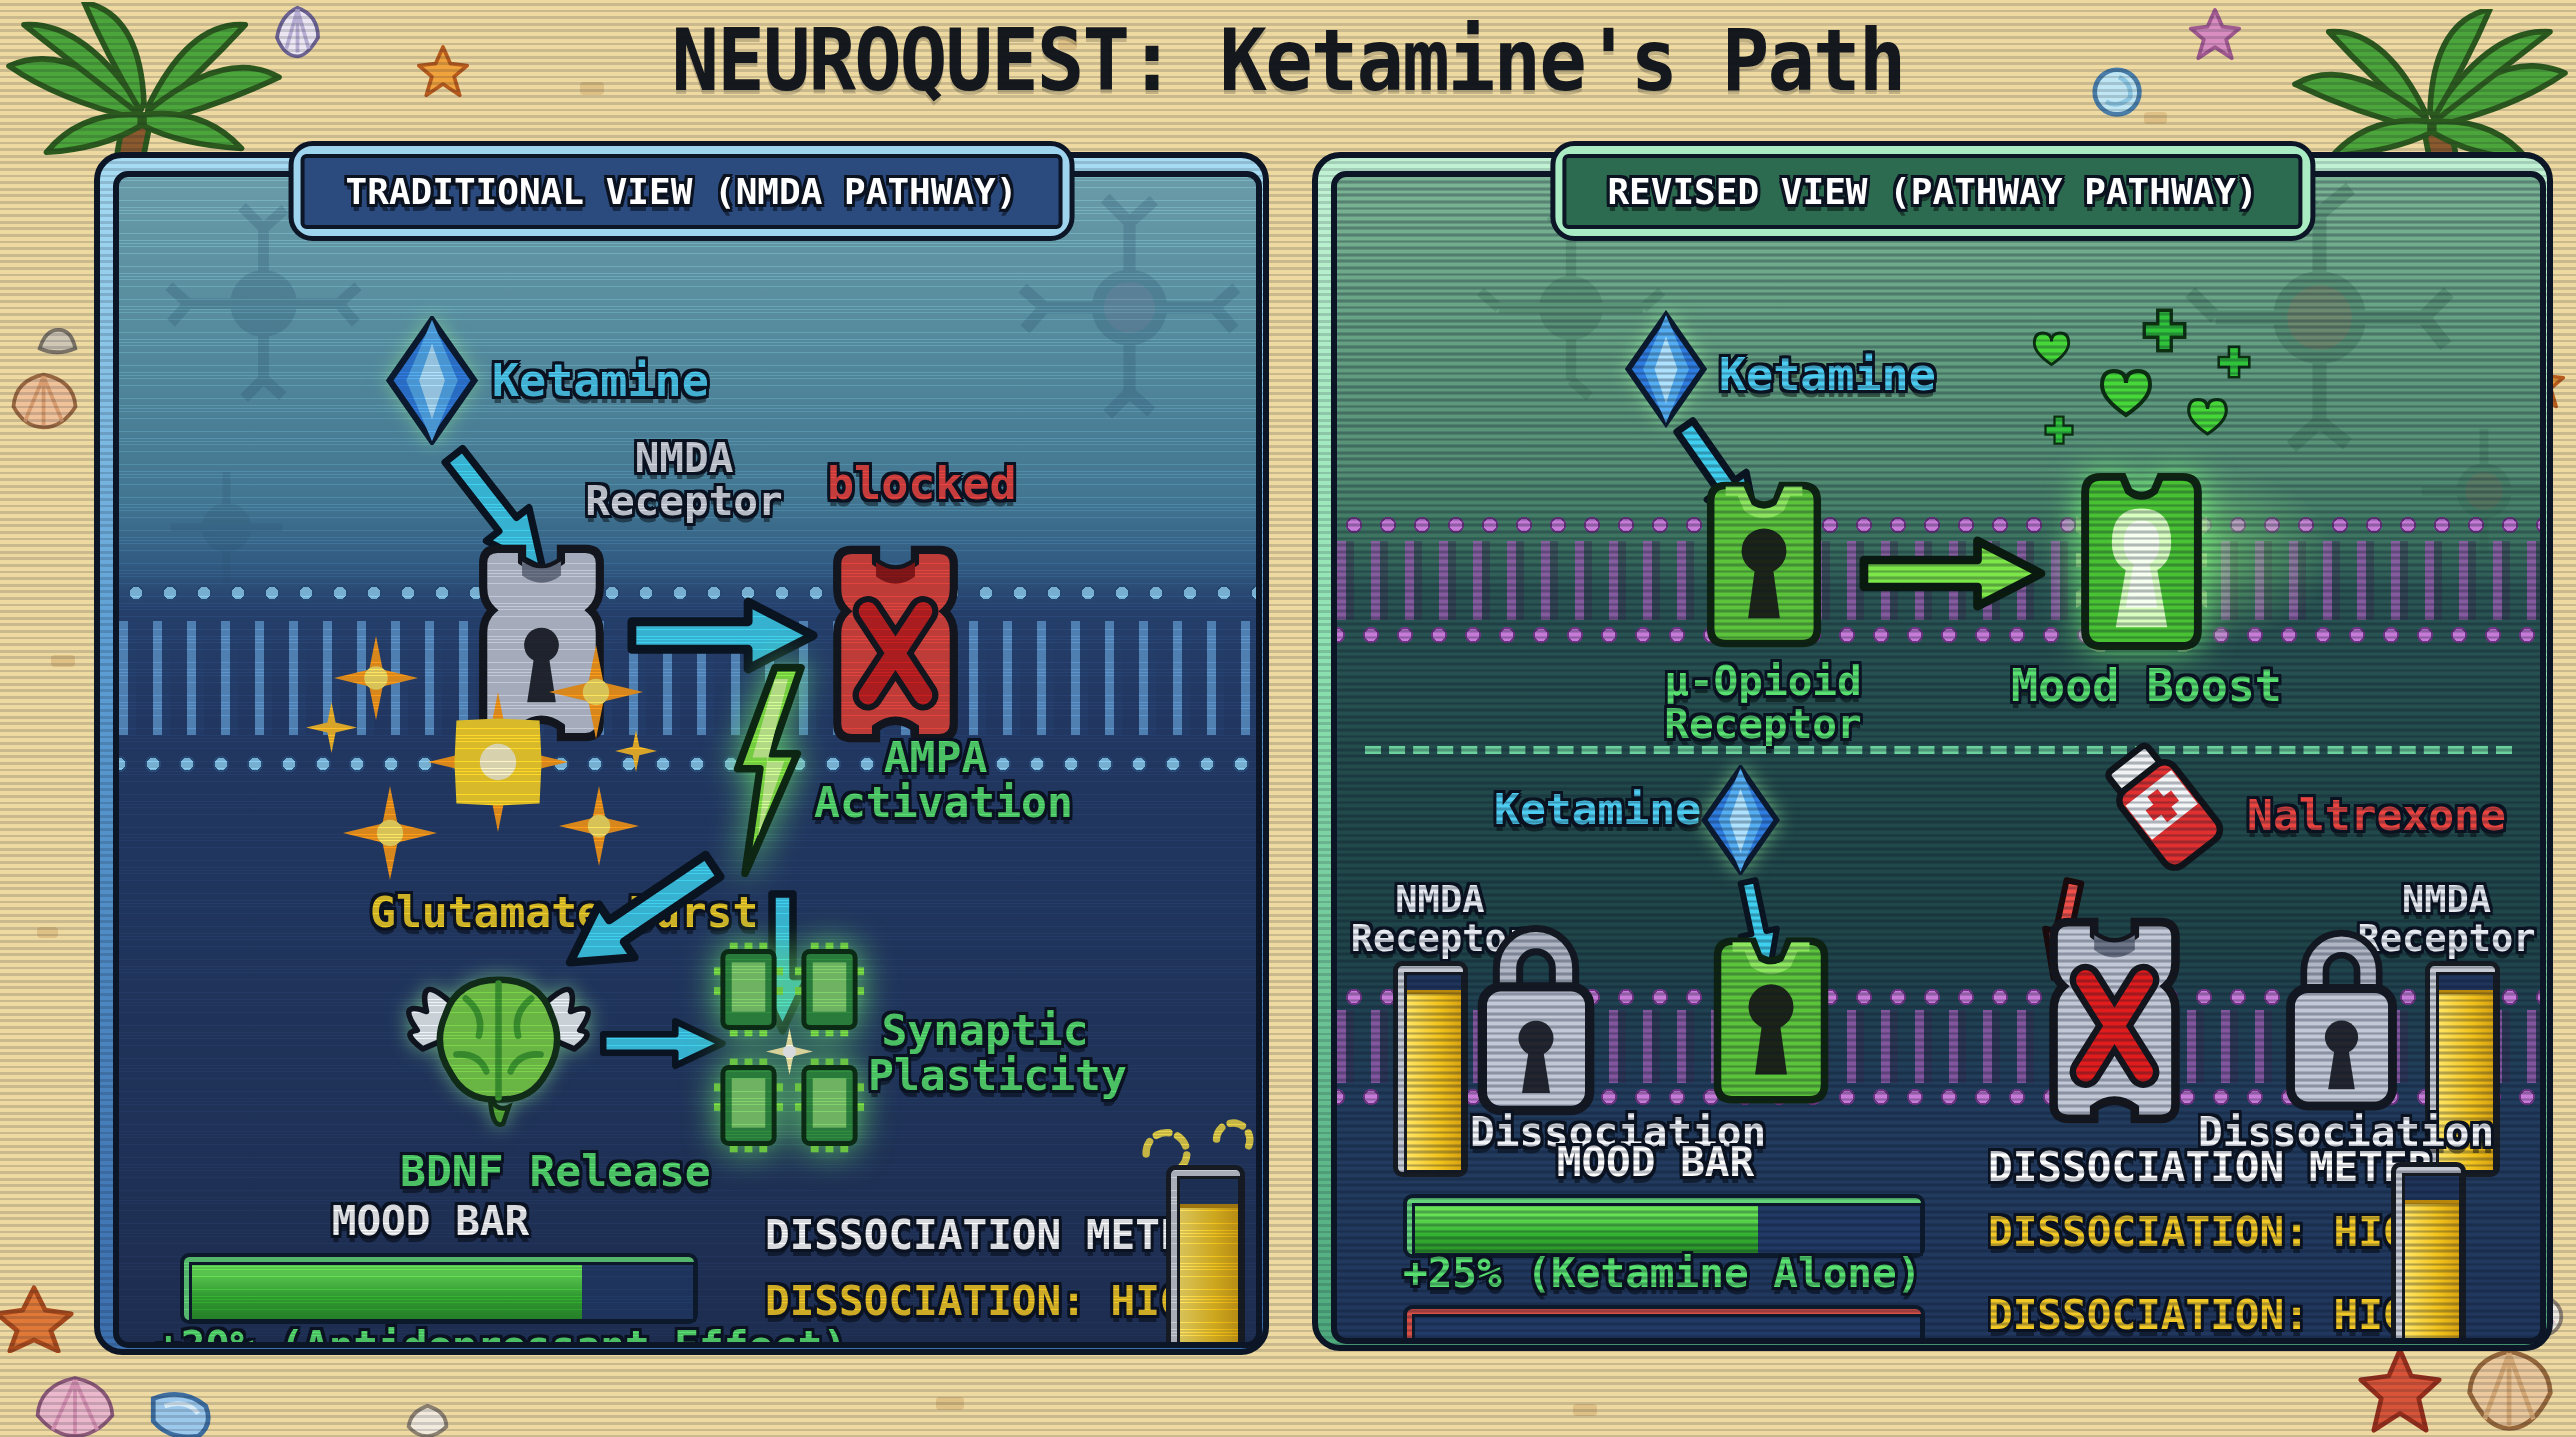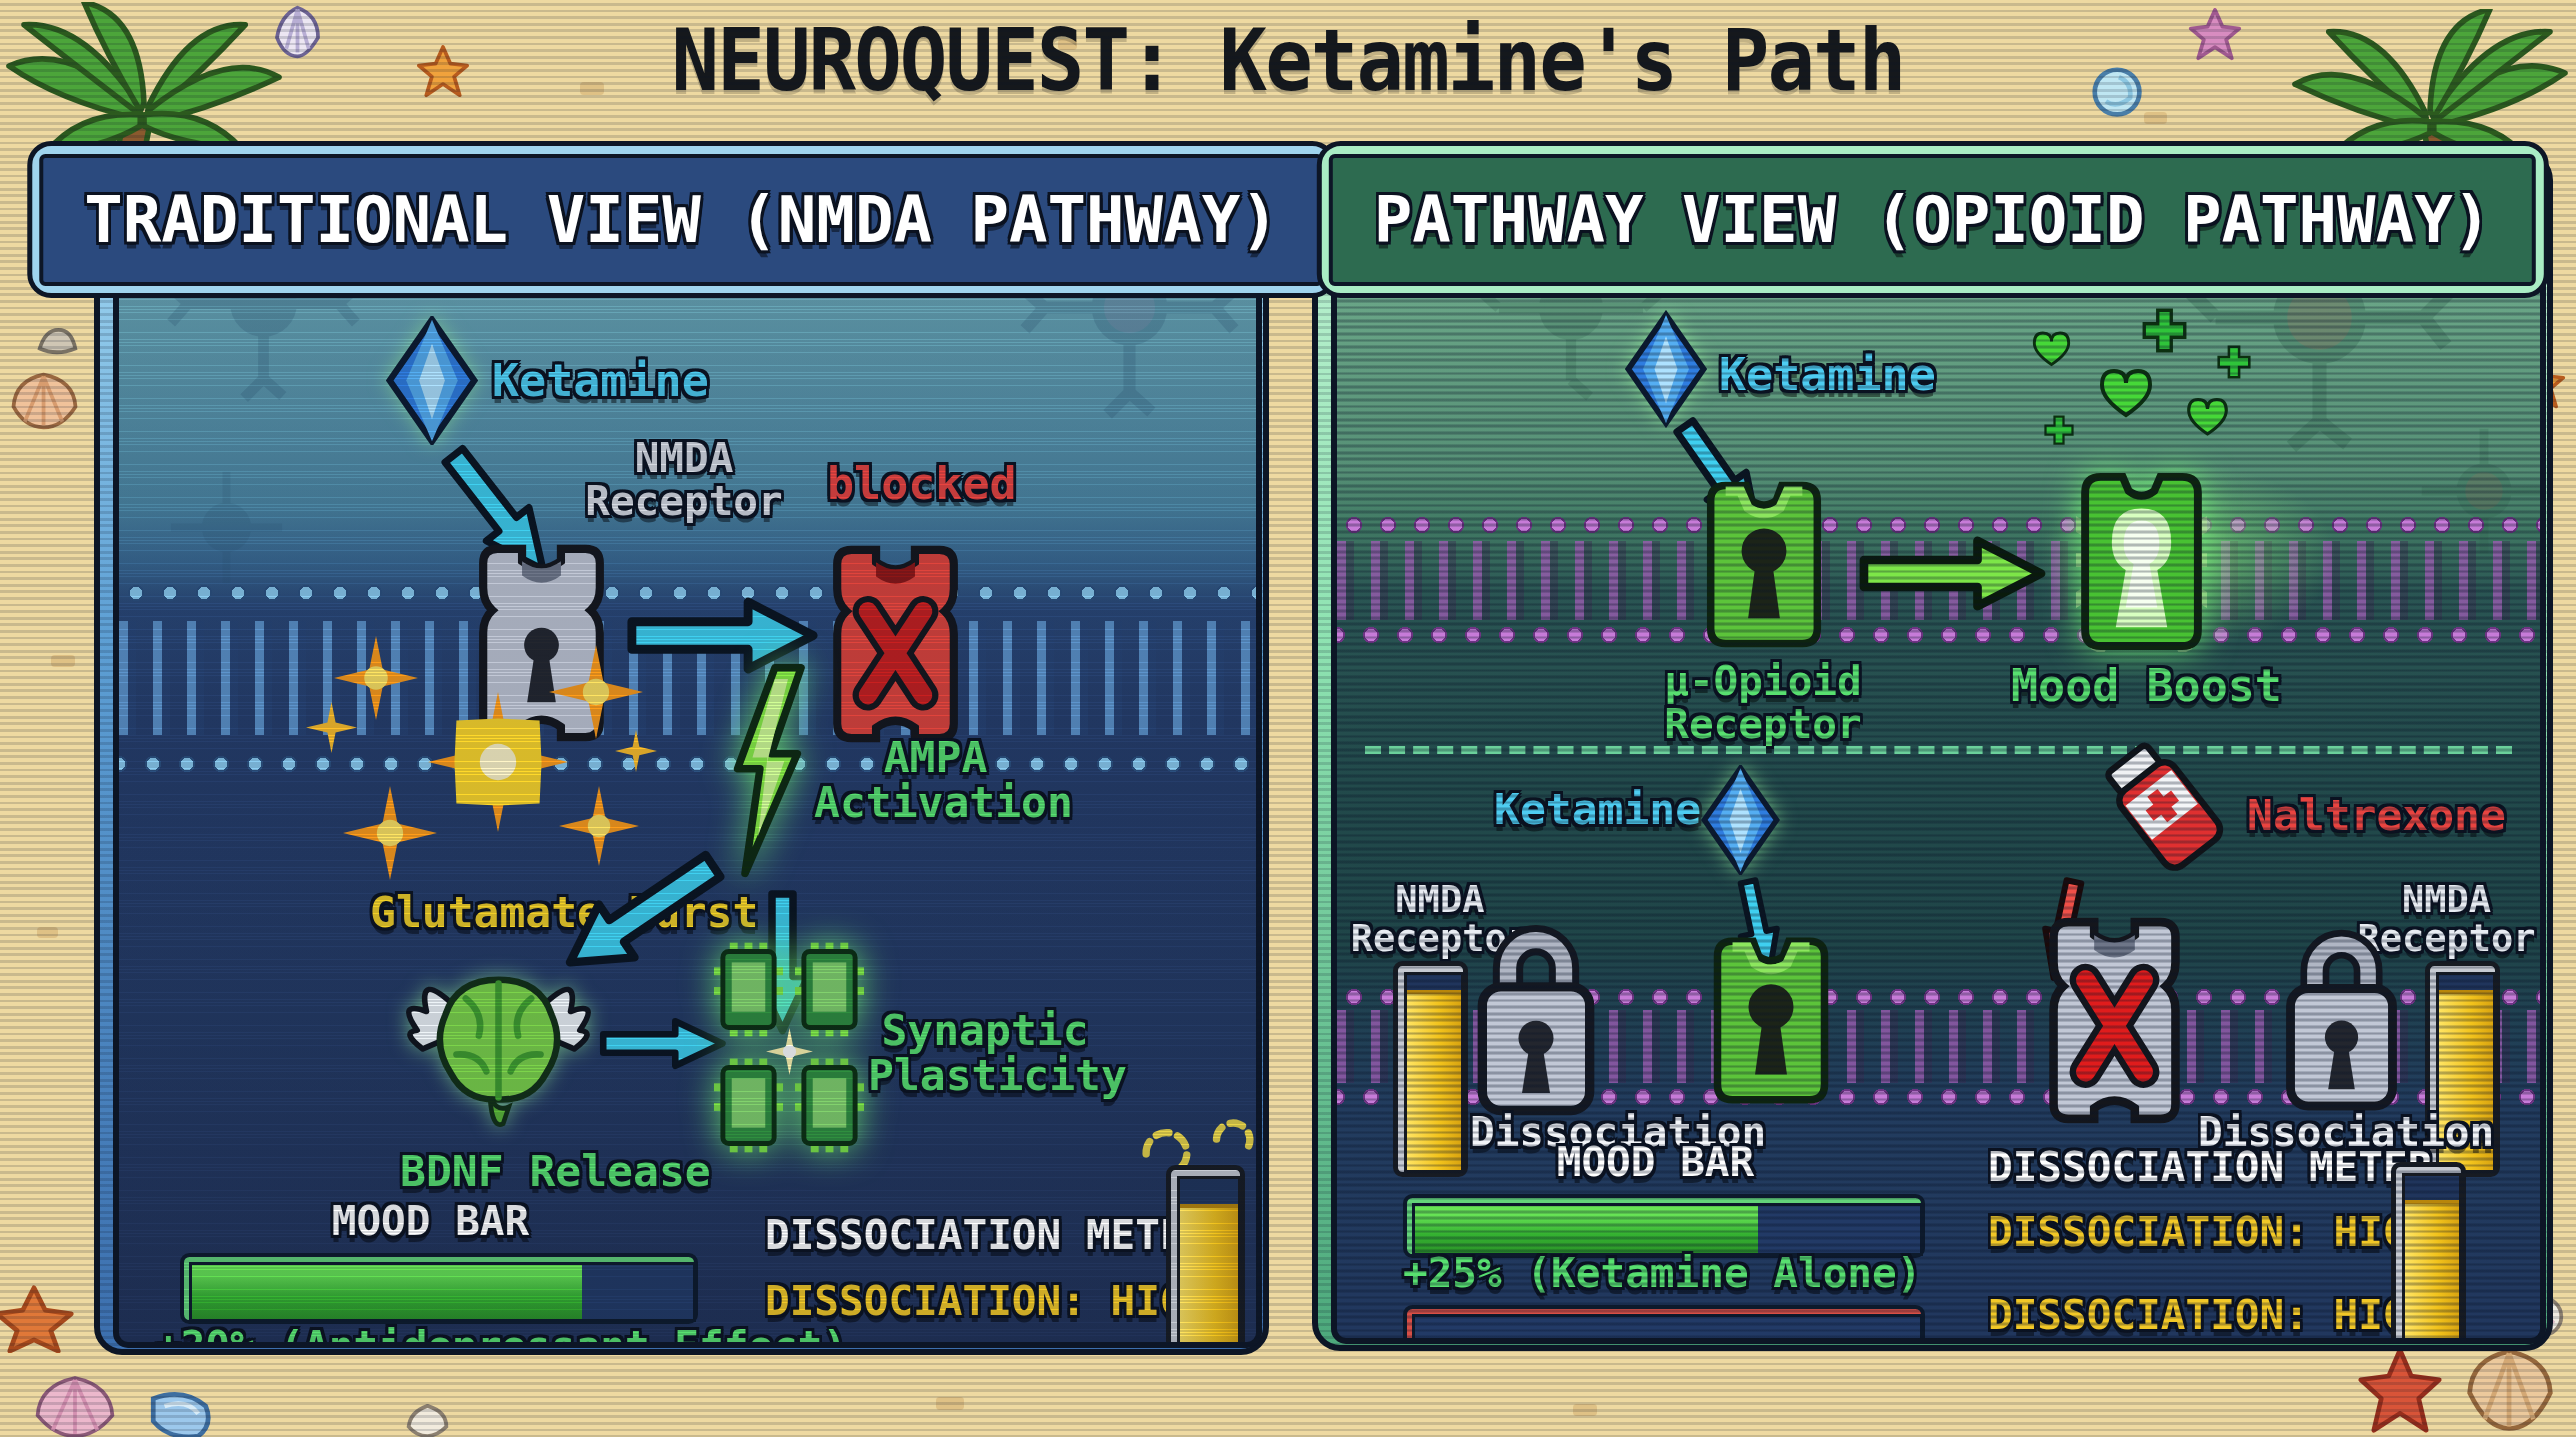--- a/index.html
+++ b/index.html
@@ -39,22 +39,22 @@
   }
   .scan::after{
     content:""; position:absolute; inset:0; pointer-events:none;
     background:repeating-linear-gradient(0deg, rgba(8,18,38,.16) 0 2.8px, transparent 2.8px 6.6px);
   }
   .banner{
     position:absolute; left:50%; transform:translateX(-50%); top:-17px; z-index:6;
     border:5.6px solid #0d1626; border-radius:24px; padding:7.5px;
   }
   .banner .inner{
-    border:4.7px solid #0d1626; border-radius:6px; padding:25px 41px;
-    font-size:64px; color:#ffffff; letter-spacing:0px; white-space:nowrap;
+    border:4.7px solid #0d1626; border-radius:6px; padding:13px 41px;
+    font-size:36px; color:#ffffff; letter-spacing:0px; white-space:nowrap;
   }
   .banner.blue{background:#9fd4ee;} .banner.blue .inner{background:#2b4a7e;}
   .banner.green{background:#a9ecc4;} .banner.green .inner{background:#2d6b50;}
   
   .membrane{position:absolute; left:0; right:0;}
   .membrane.blue{
     background-image:
       radial-gradient(circle 11.2px at 17px 13px,#8ccdf2 55%,#2c5180 56% 72%,transparent 73%),
       radial-gradient(circle 11.2px at 17px 13px,#8ccdf2 55%,#2c5180 56% 72%,transparent 73%),
       repeating-linear-gradient(90deg,#5d94cc 0 9.4px,rgba(40,70,120,.55) 9.4px 17px,transparent 17px 34px);
@@ -395,21 +395,21 @@
       <div class="vmeter" style="left:1047px;top:988px;width:58px;height:208px;">
         <div class="track">
             <div class="fill" style="height: 86%;"></div>
           </div>
       </div>
     </div>
   </div>
 
   <div class="panel-frame green" style="left:1312px;top:152px;width:1203px;height:1161px;">
     <div class="banner green">
-      <div class="inner o8">PATHWAY VIEW (OPIOID PATHWAY)</div>
+      <div class="inner o8">REVISED VIEW (PATHWAY PATHWAY)</div>
     </div>
     <div class="panel-body green scan">
 
       <svg class="abs" style="left:131px;top:28px;opacity:.22;" width="206" height="206" viewBox="0 0 200 200">
         <g stroke="#2e5f4a" stroke-width="10" fill="none">
             <circle cx="100" cy="100" r="26" fill="#2e5f4a"></circle>
             <path d="M100,74 V30 M100,30 L80,10 M100,30 L120,12 M126,100 H170 M170,100 L188,84 M74,100 H30 M30,100 L12,84 M100,126 V170 M100,170 L118,186"></path>
           </g>
       </svg>
       <svg class="abs" style="left:842px;top:0px;opacity:.28;" width="281" height="281" viewBox="0 0 200 200">

